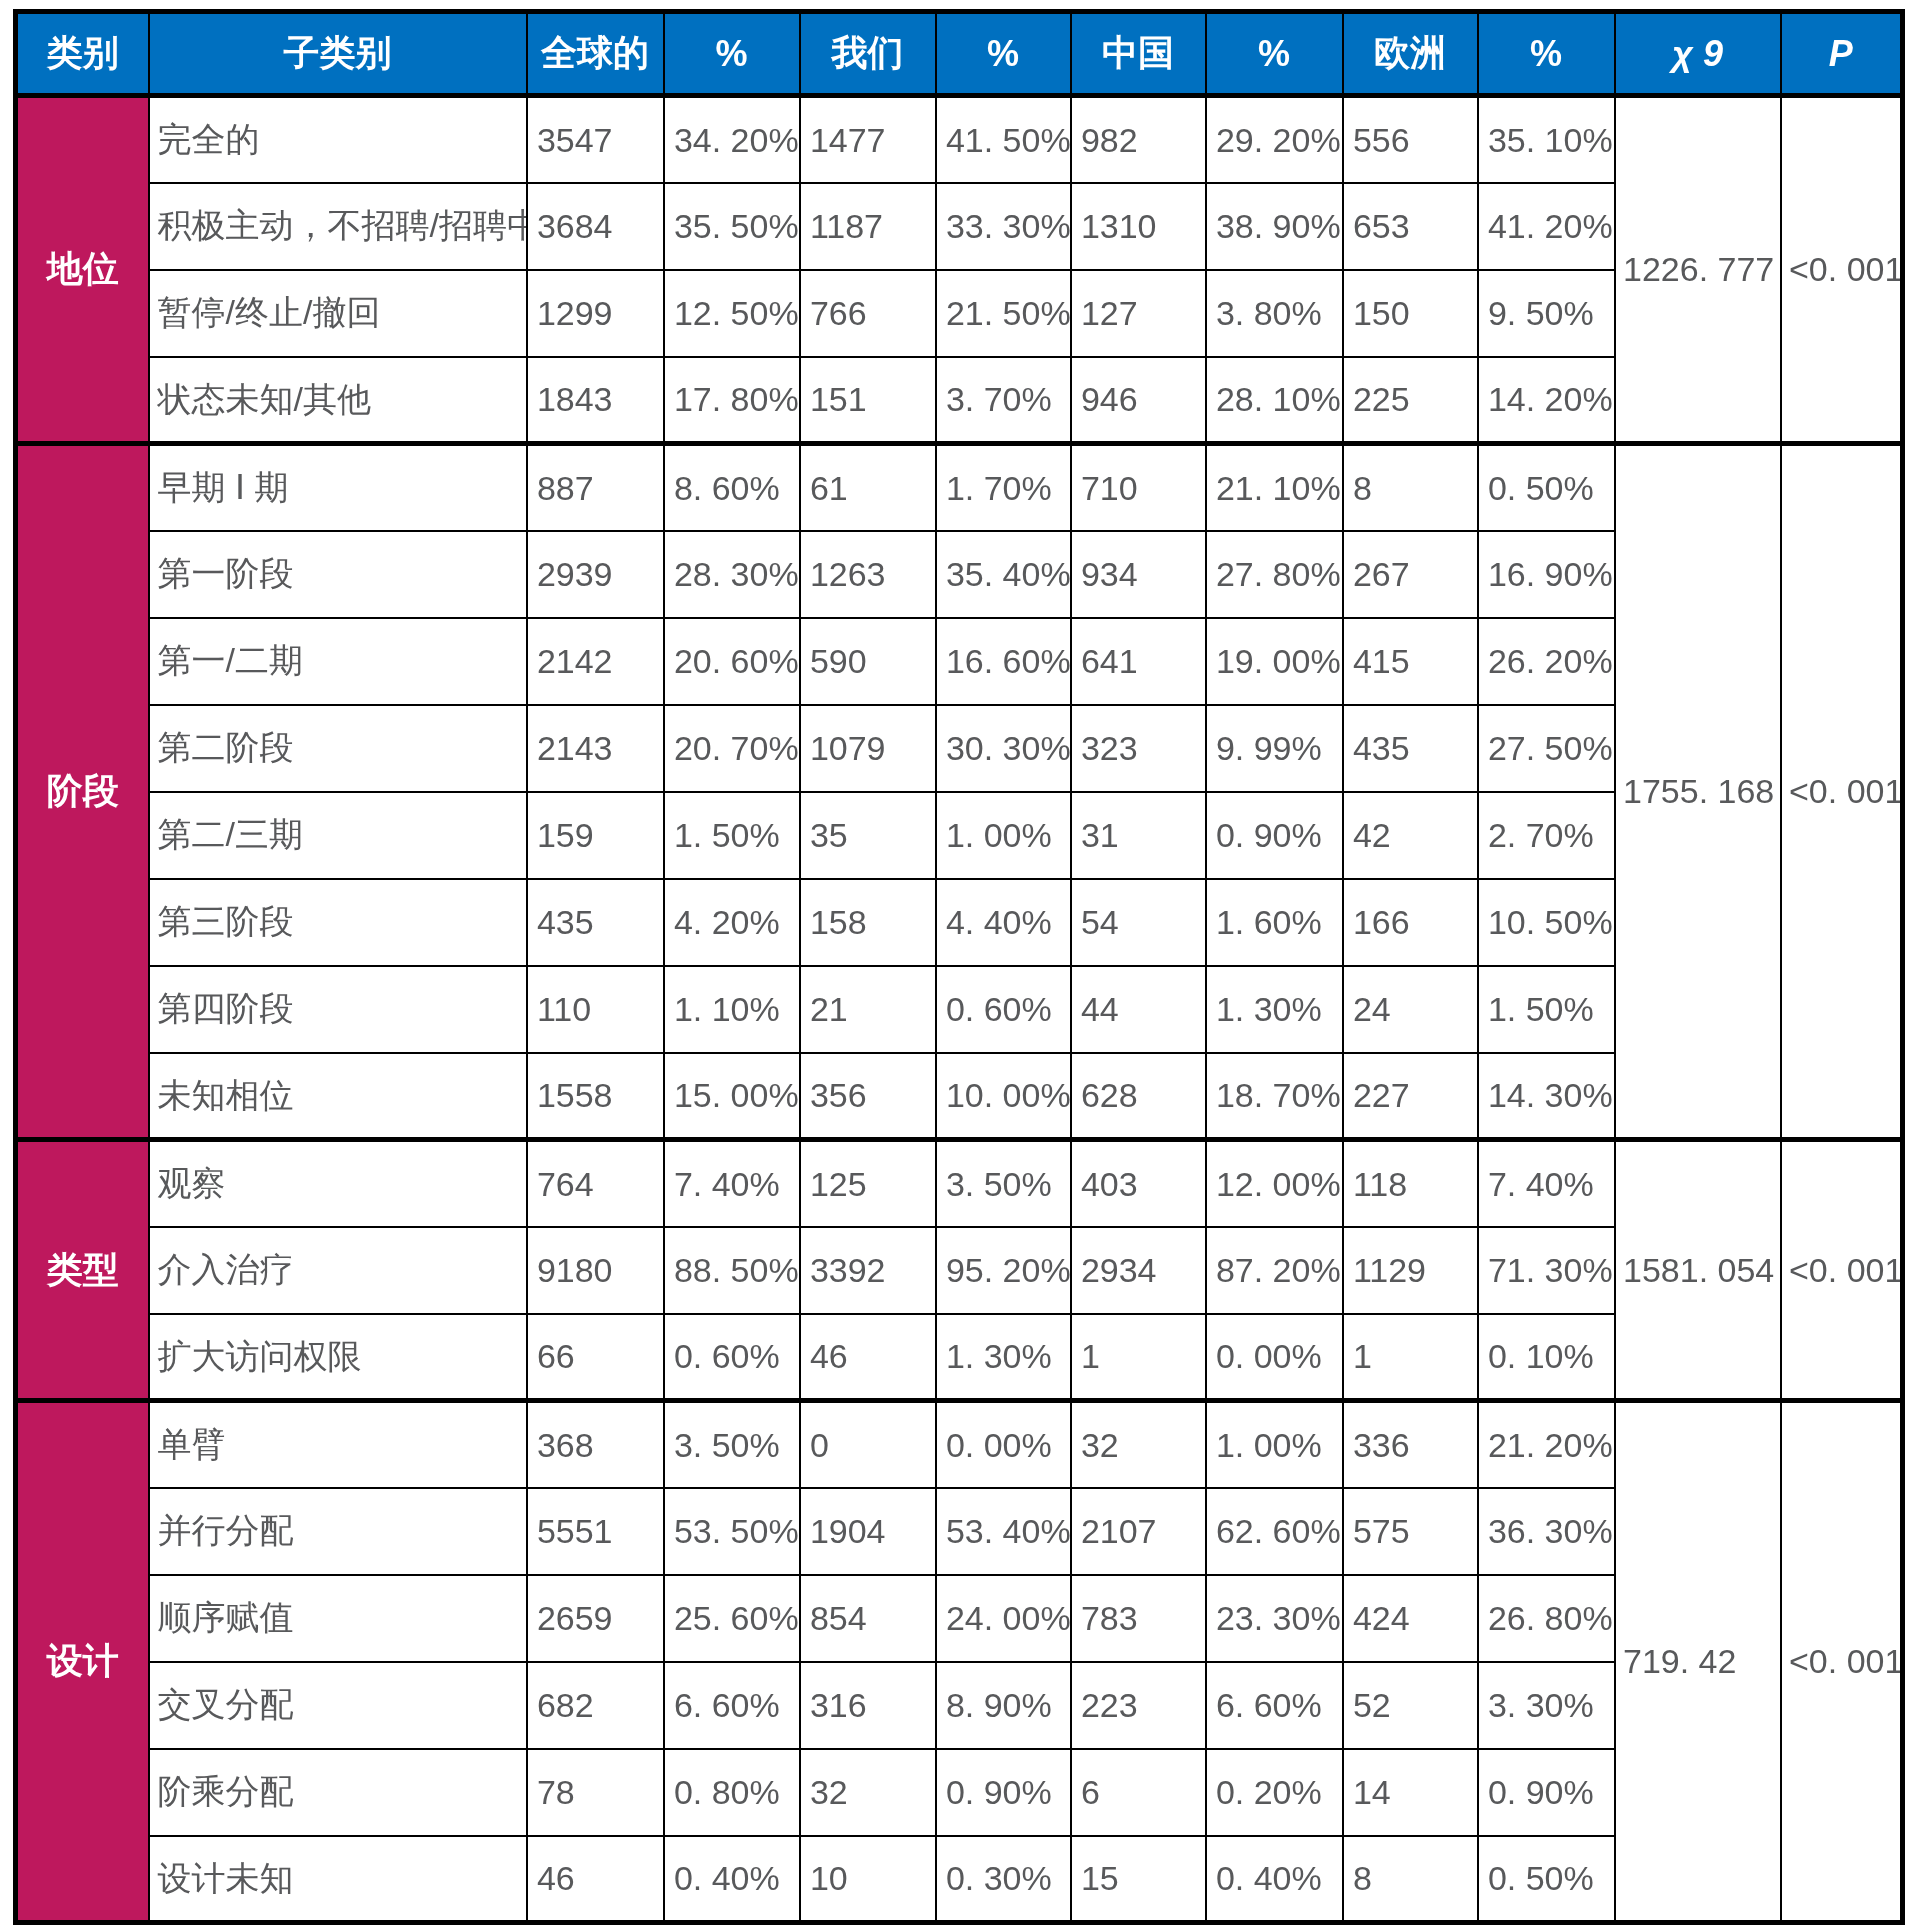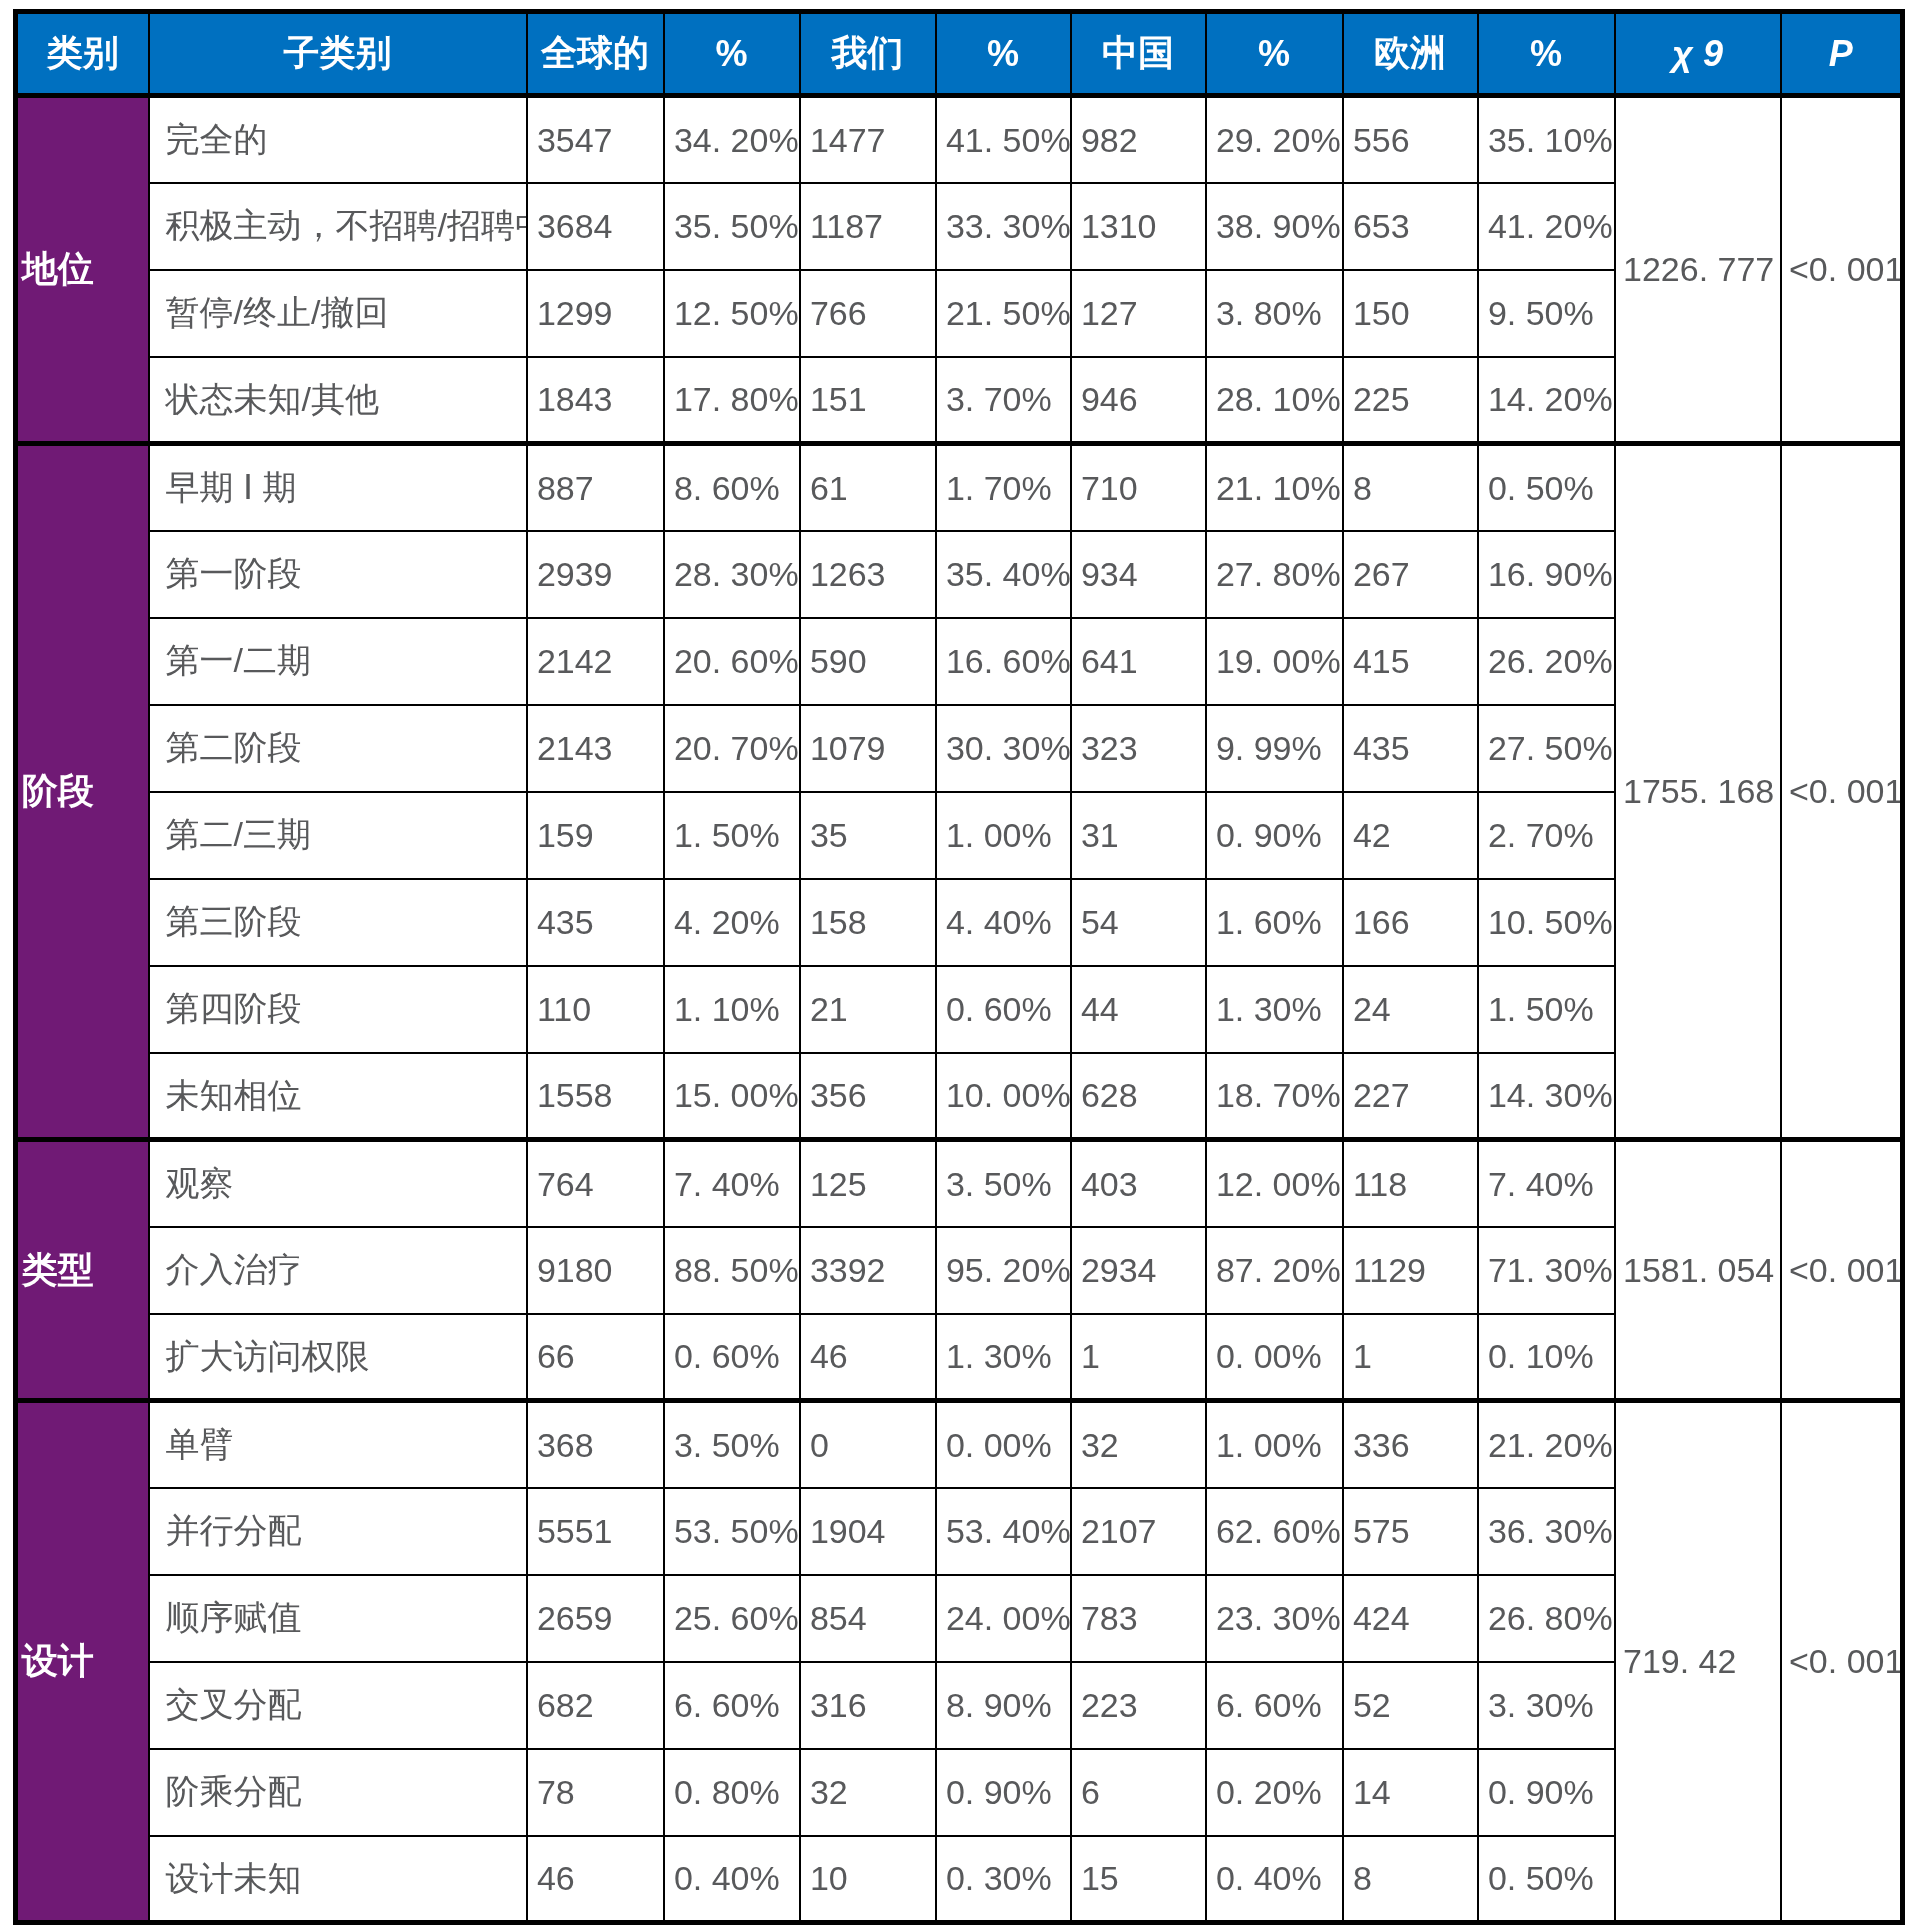--- a/index.html
+++ b/index.html
@@ -43,27 +43,28 @@
   thead th.italic { font-style: italic; }
   tbody td {
     height: 87px;
     font-size: 34px;
     color: #58595b;
     text-align: left;
     padding: 0 9.4px;
     background: #ffffff;
   }
   td.cat-cell {
-    background: #701a75;
+    background: #be185d;
     color: #ffffff;
     font-weight: bold;
     font-size: 36px;
+    text-align: center;
     padding: 0 3.7px;
   }
-  td.sub-cell { padding-left: 16px; }
+  td.sub-cell { padding-left: 8px; }
   td.stat-cell { padding-left: 7.5px; }
   tr.group-start > td, tr.group-start > td.cat-cell {
     border-top: 5.6px solid #000000;
   }
 </style>
 </head>
 <body>
 
 <div class="page">
   <table class="stat-table">

